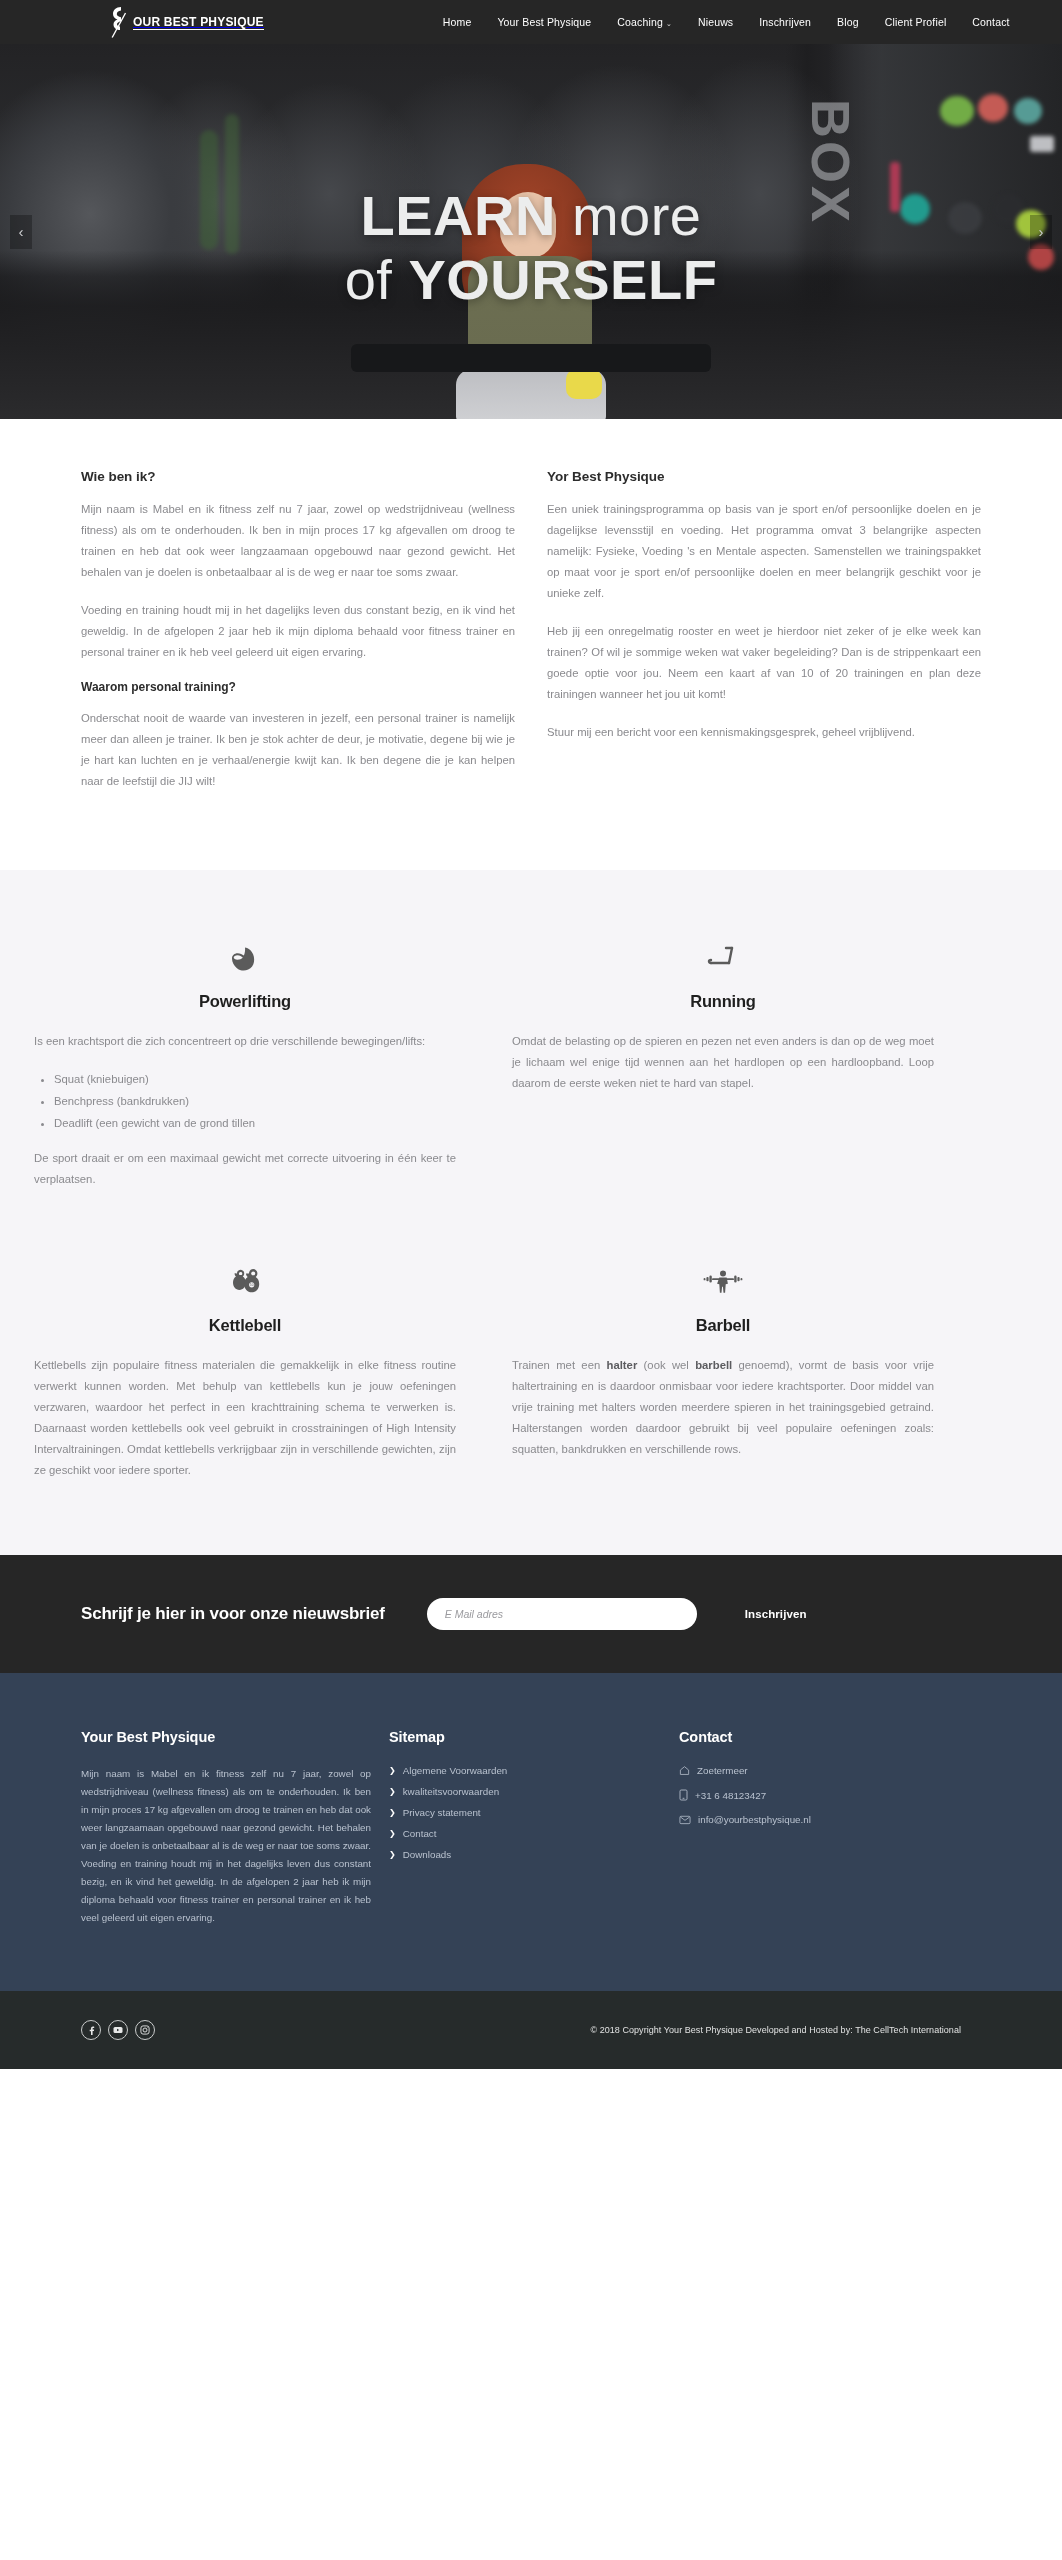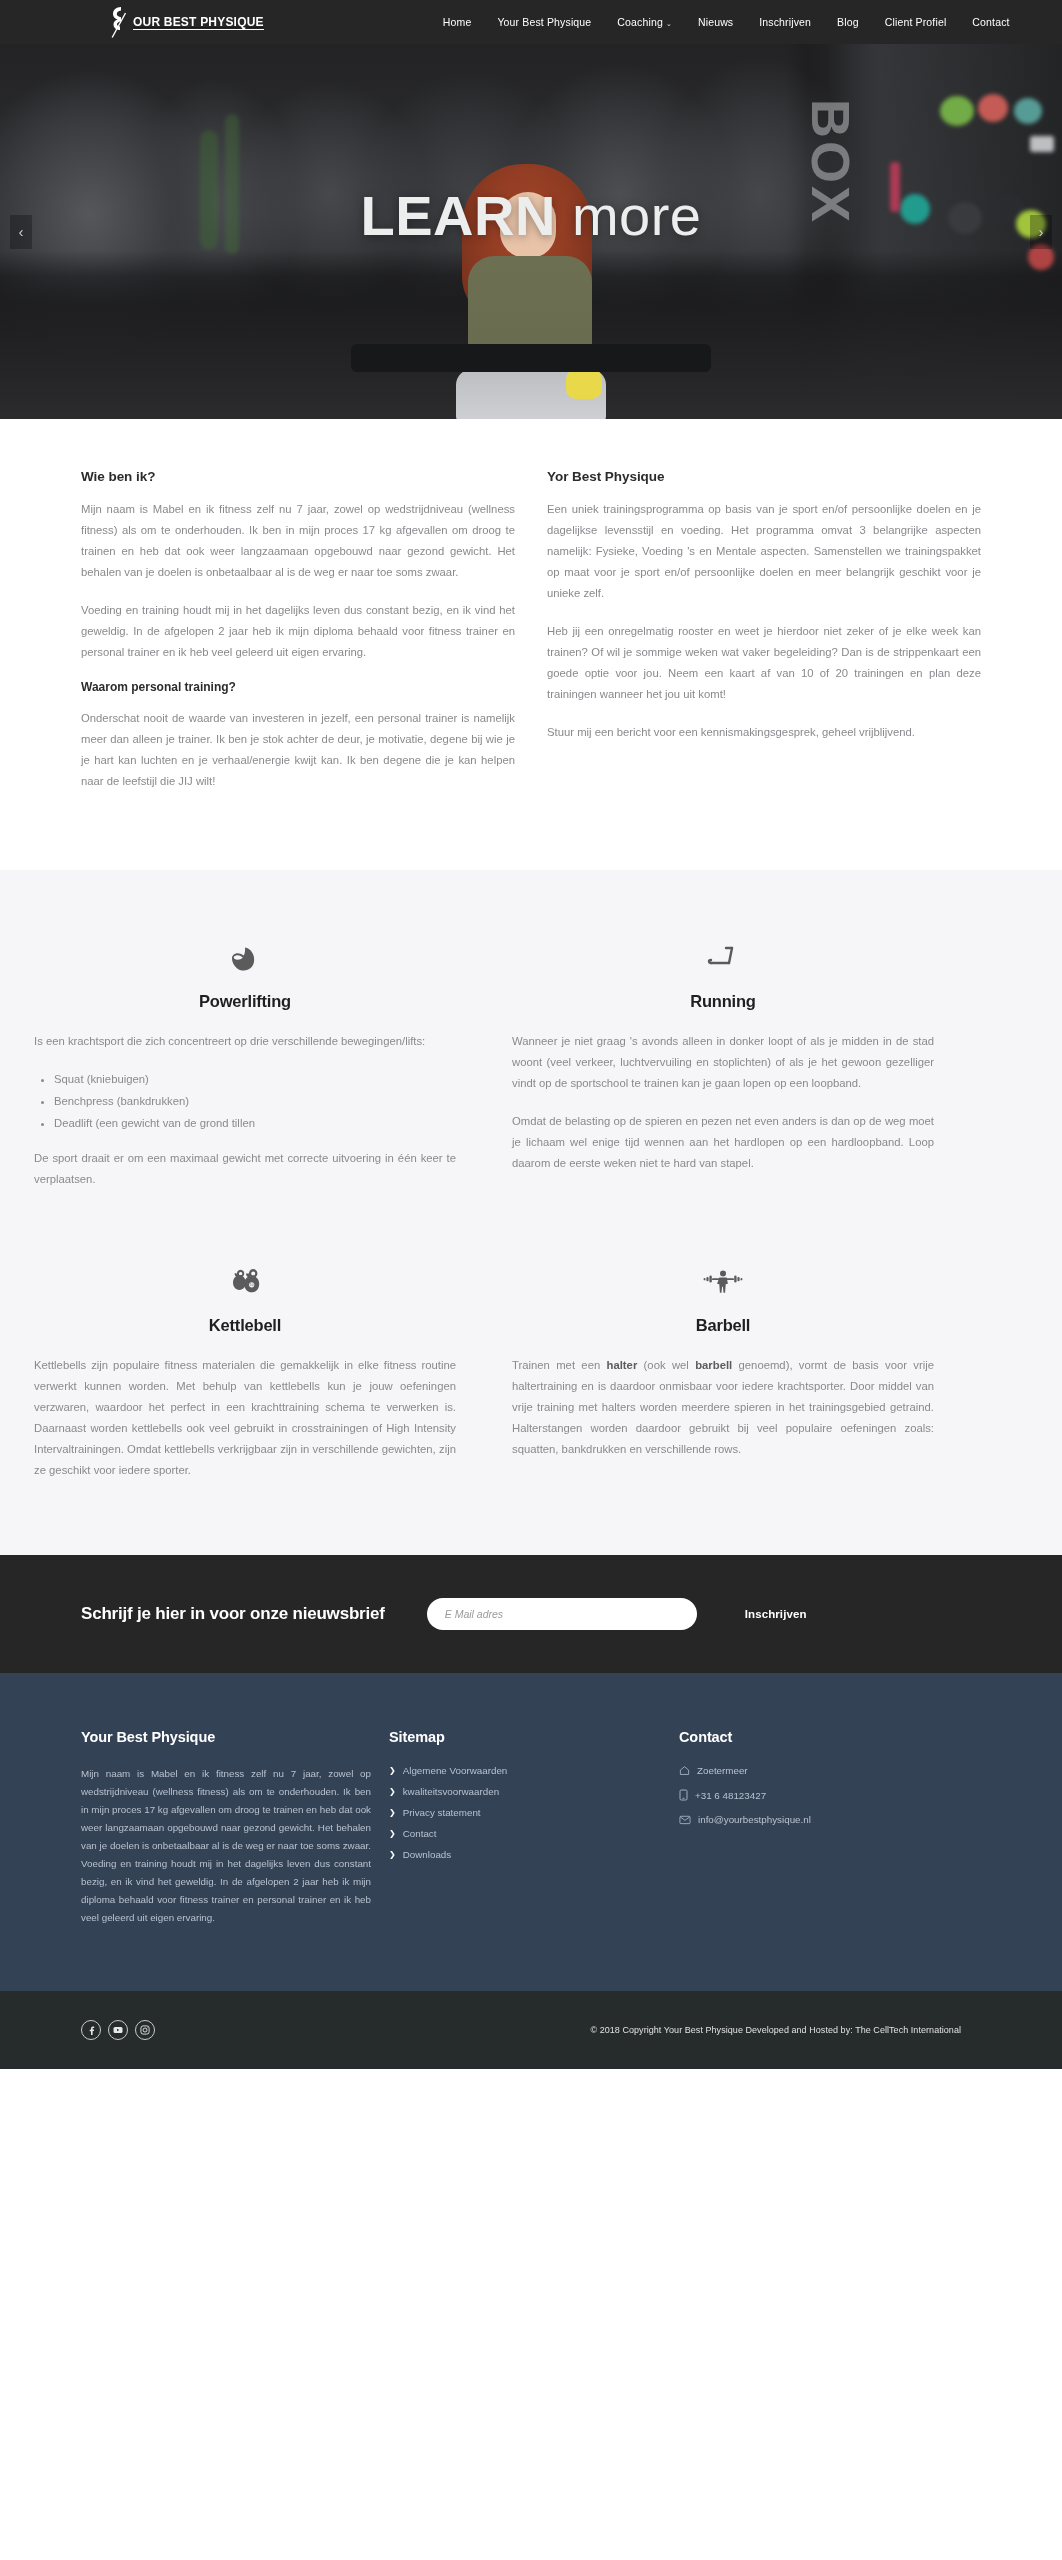--- a/index.html
+++ b/index.html
@@ -398,20 +398,24 @@
     <div class="hp-legs"></div>
     <div class="hp-towel"></div>
   </div>
   <div class="hero-bench"></div>
 
   <div class="hero-headline">
     <span class="l1">
       <span class="hh-bold">LEARN</span>
       <span class="hh-light">more</span>
     </span>
+    <span class="l2">
+      <span class="hh-light">of</span>
+      <span class="hh-bold">YOURSELF</span>
+    </span>
   </div>
 
   <div class="hero-arrow left">
     <span>‹</span>
   </div>
   <div class="hero-arrow right">
     <span>›</span>
   </div>
 </div>
 
@@ -460,21 +464,20 @@
       <div class="fcol">
         <div class="f-icon">
           <svg width="36" height="28" viewBox="0 0 36 28" fill="none" stroke="#5b5b5b" stroke-width="2.4" stroke-linecap="round">
             <path d="M6 20 h18"></path>
             <path d="M24 20 L27 5"></path>
             <path d="M21 5 h6"></path>
             <path d="M6 20 c-1.2 0 -2 -.8 -2 -1.6 0 -.8 .8 -1.4 2 -1.4"></path>
           </svg>
         </div>
         <div class="f-title">Running</div>
-        <p class="body">Wanneer je niet graag 's avonds alleen in donker loopt of als je midden in de stad woont (veel verkeer, luchtvervuiling en stoplichten) of als je het gewoon gezelliger vindt op de sportschool te trainen kan je gaan lopen op een loopband.</p>
         <p class="body">Omdat de belasting op de spieren en pezen net even anders is dan op de weg moet je lichaam wel enige tijd wennen aan het hardlopen op een hardloopband. Loop daarom de eerste weken niet te hard van stapel.</p>
       </div>
     </div>
 
     <div class="frow">
 
       <div class="fcol">
         <div class="f-icon">
           <svg width="34" height="28" viewBox="0 0 34 28" fill="#5b5b5b">
             <path d="M9 6.5c0-2.2 1.6-3.8 3.6-3.8 2 0 3.6 1.6 3.6 3.8 0 1.3-.6 2.3-1.4 3 1.9 1.2 3 3.4 3 6.1 0 4.3-2.7 7.4-6.4 7.4S5 19.9 5 15.6c0-2.7 1.1-4.9 3-6.1-.8-.7-1.4-1.7-1.4-3 0-.3 0-.3 2.4 0z"></path>

